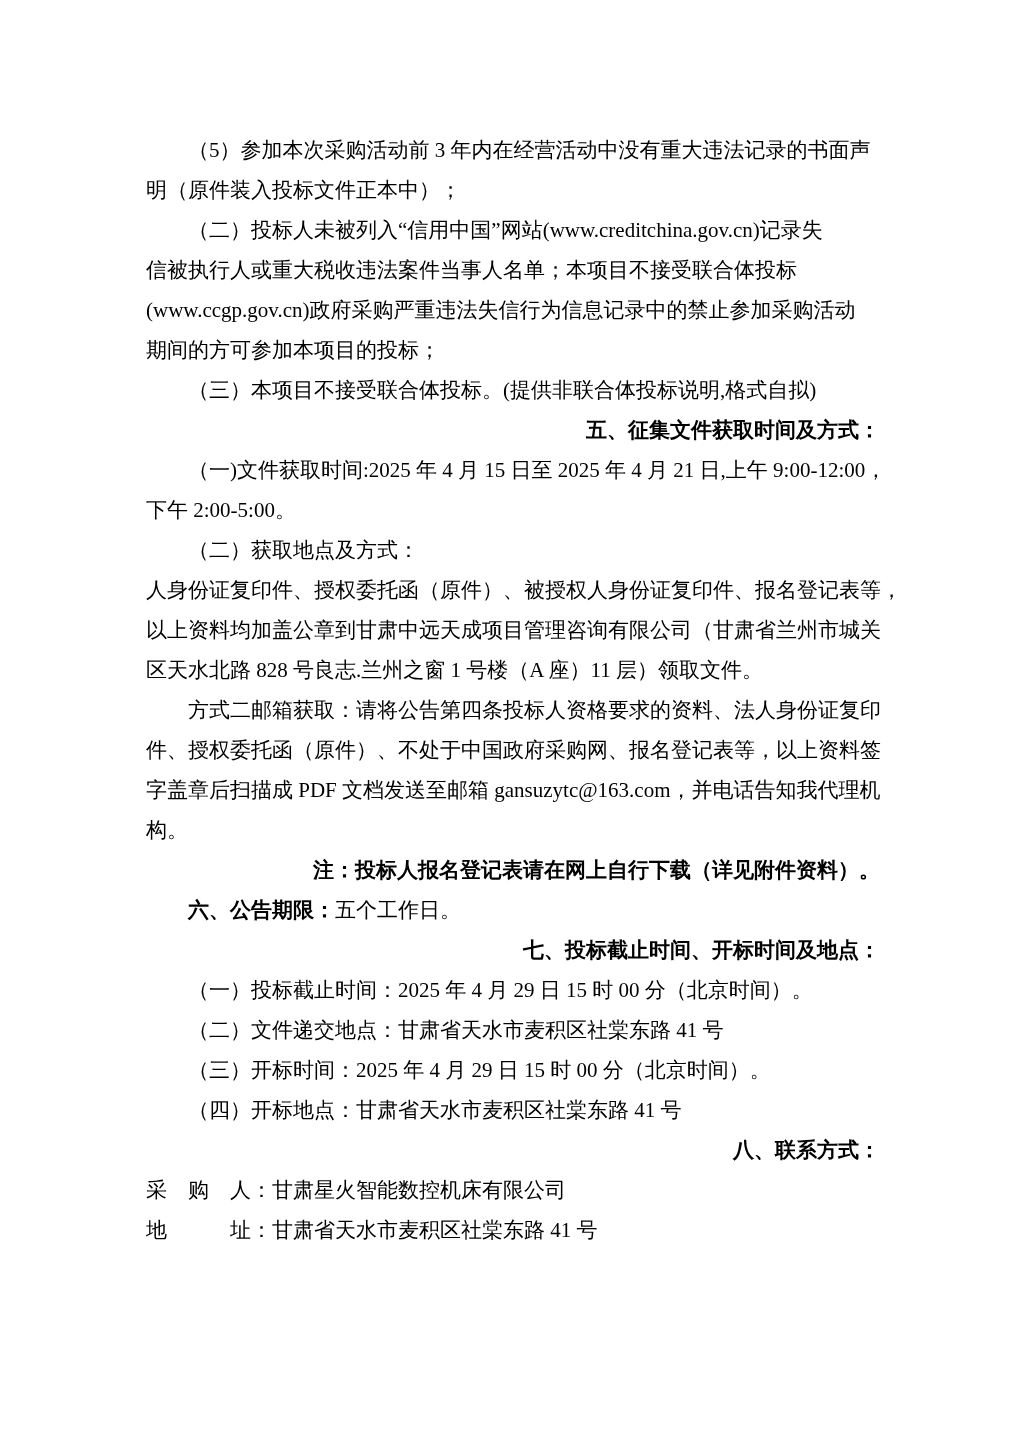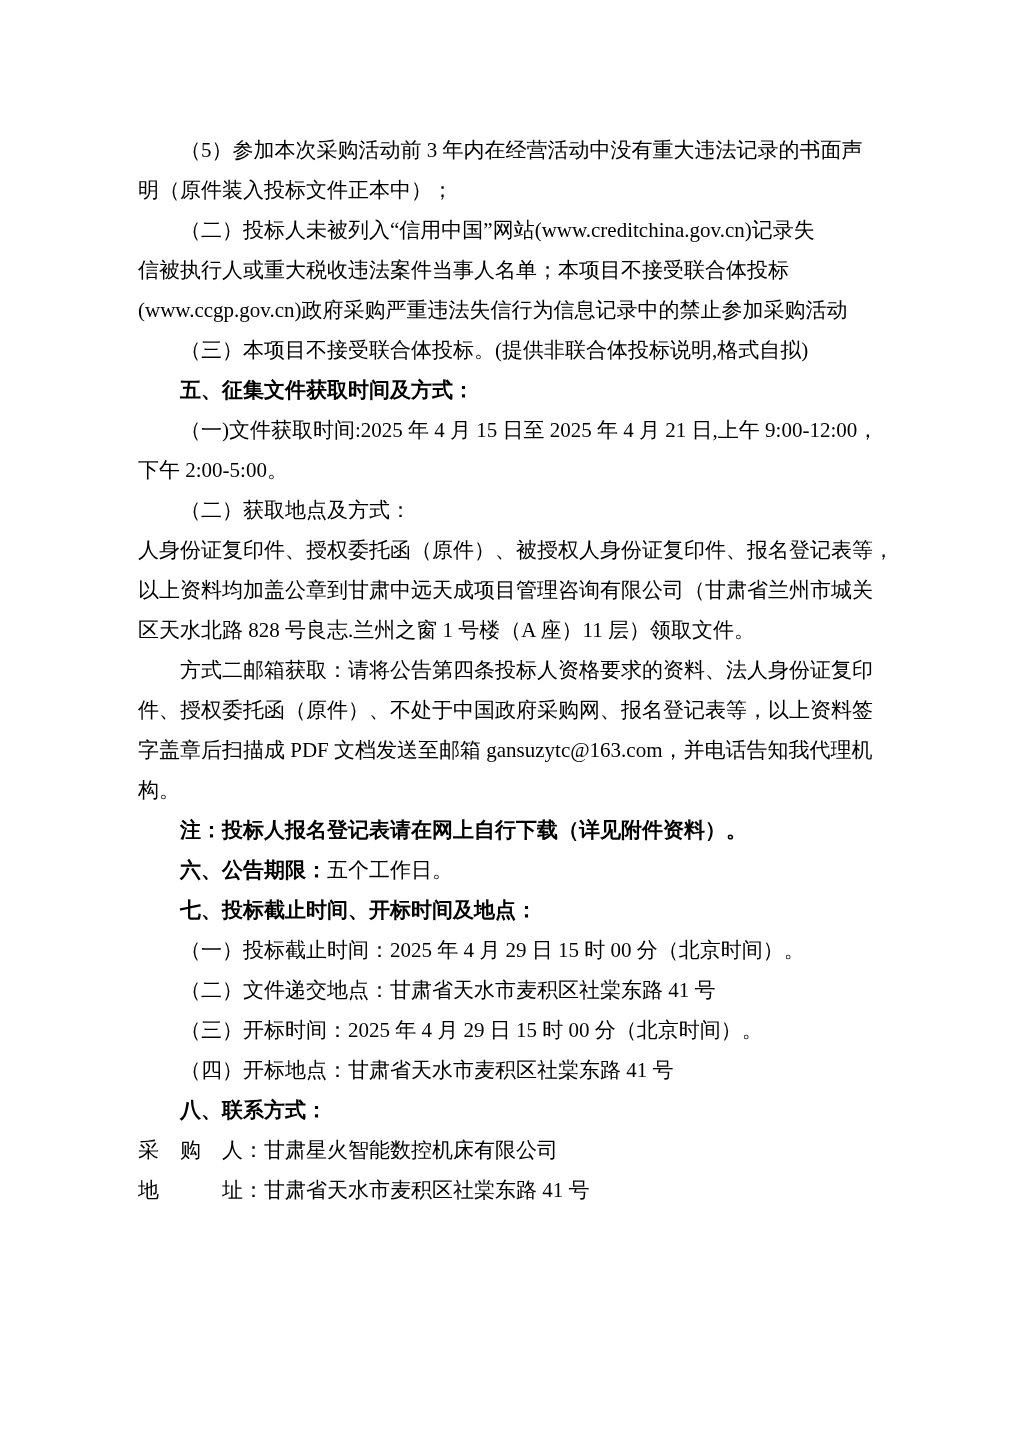--- a/index.html
+++ b/index.html
@@ -15,47 +15,49 @@
     position: relative;
     width: 1024px;
     height: 1448px;
     background: #ffffff;
     color: #000000;
     font-family: "Liberation Serif", "DejaVu Serif", serif;
     overflow: hidden;
   }
   .doc {
     position: absolute;
-    left: 138px;
+    left: 146px;
     top: 130px;
     width: 734px;
   }
   .line {
     font-size: 21px;
     line-height: 40px;
     height: 40px;
     white-space: nowrap;
   }
   .indent {
     padding-left: 42px;
   }
   .bold {
     font-weight: 700;
+    text-align: right;
   }
 </style>
 </head>
 <body>
 
 <div class="page">
   <div class="doc">
     <div class="line indent">（5）参加本次采购活动前 3 年内在经营活动中没有重大违法记录的书面声</div>
     <div class="line">明（原件装入投标文件正本中）；</div>
     <div class="line indent">（二）投标人未被列入“信用中国”网站(www.creditchina.gov.cn)记录失</div>
     <div class="line">信被执行人或重大税收违法案件当事人名单；本项目不接受联合体投标</div>
     <div class="line">(www.ccgp.gov.cn)政府采购严重违法失信行为信息记录中的禁止参加采购活动</div>
+    <div class="line">期间的方可参加本项目的投标；</div>
     <div class="line indent">（三）本项目不接受联合体投标。(提供非联合体投标说明,格式自拟)</div>
     <div class="line indent bold">五、征集文件获取时间及方式：</div>
     <div class="line indent">（一)文件获取时间:2025 年 4 月 15 日至 2025 年 4 月 21 日,上午 9:00-12:00，</div>
     <div class="line">下午 2:00-5:00。</div>
     <div class="line indent">（二）获取地点及方式：</div>
     <div class="line">人身份证复印件、授权委托函（原件）、被授权人身份证复印件、报名登记表等，</div>
     <div class="line">以上资料均加盖公章到甘肃中远天成项目管理咨询有限公司（甘肃省兰州市城关</div>
     <div class="line">区天水北路 828 号良志.兰州之窗 1 号楼（A 座）11 层）领取文件。</div>
     <div class="line indent">方式二邮箱获取：请将公告第四条投标人资格要求的资料、法人身份证复印</div>
     <div class="line">件、授权委托函（原件）、不处于中国政府采购网、报名登记表等，以上资料签</div>

